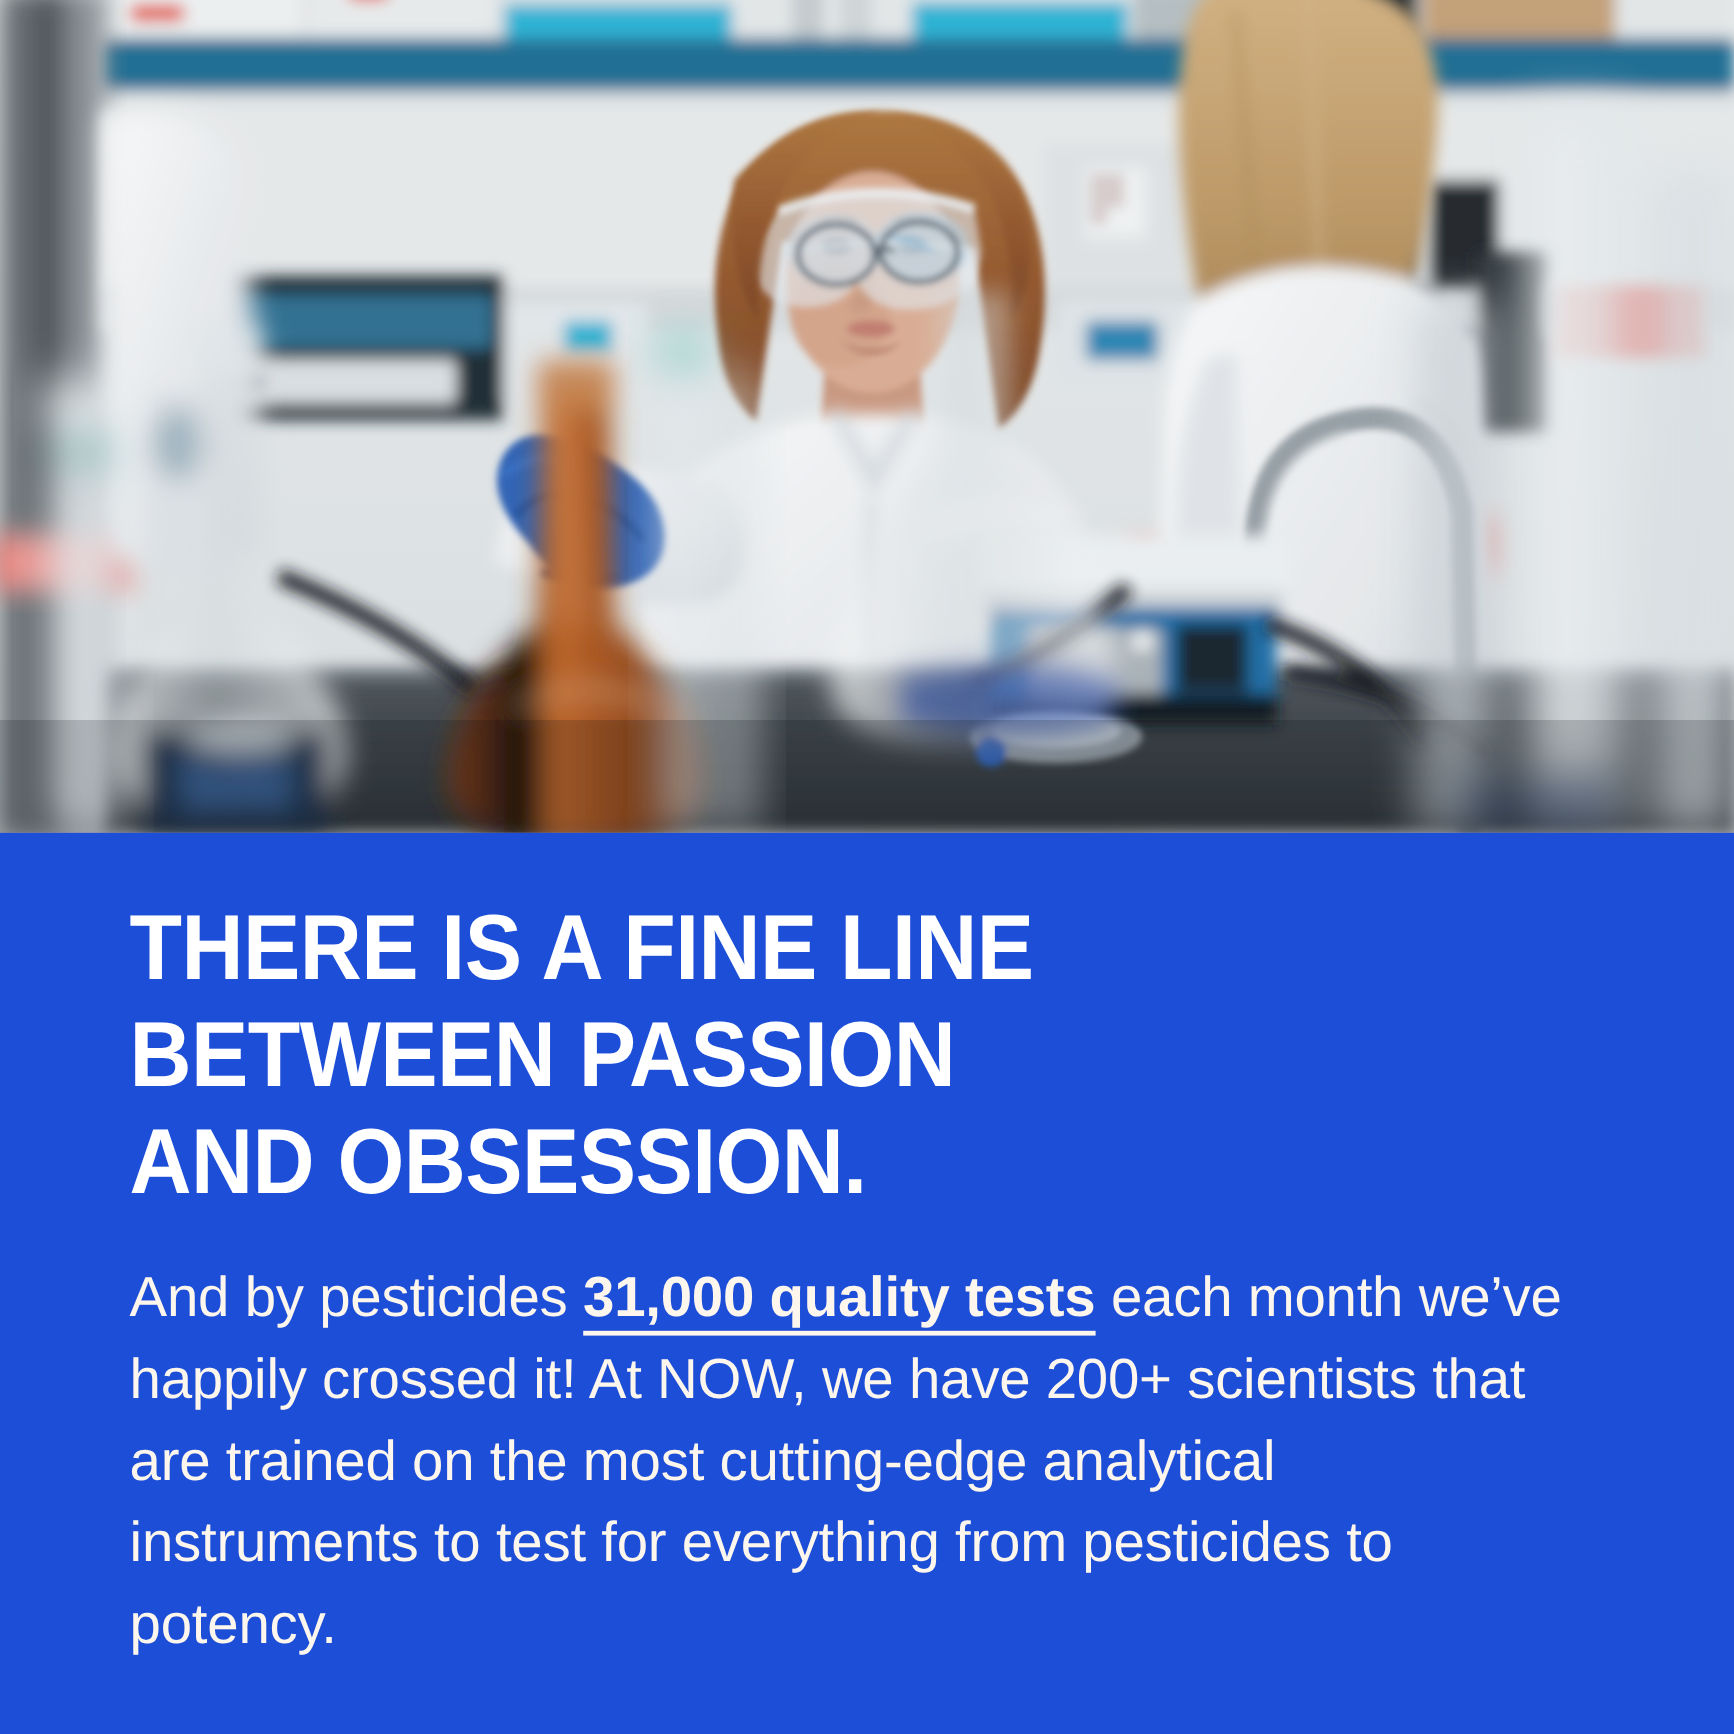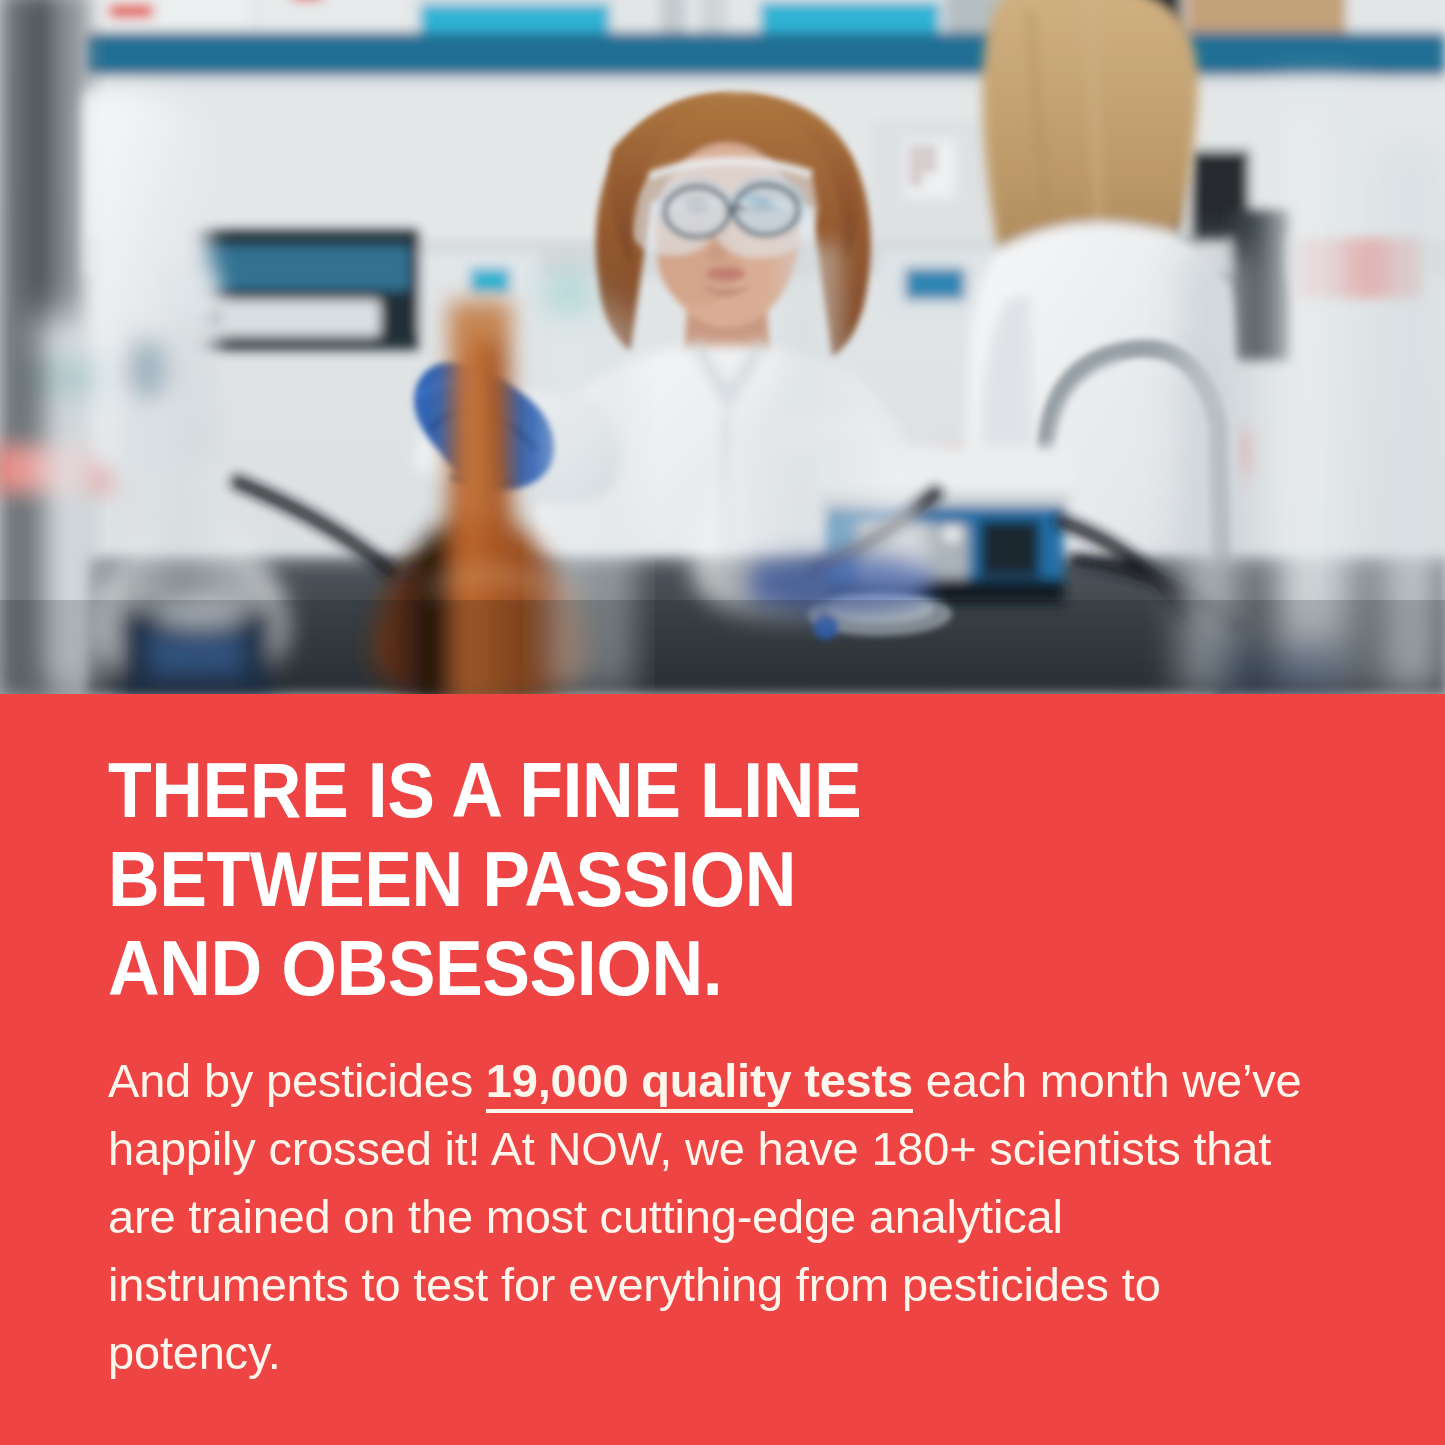--- a/index.html
+++ b/index.html
@@ -21,21 +21,21 @@
     width:1445px; height:694px;
     overflow:hidden;
     background:#9aa6ab;
   }
   .photo svg { display:block; width:1445px; height:694px; }
 
   
   .panel {
     position:relative;
     width:1445px; height:751px;
-    background:#ef4444;
+    background:#1d4ed8;
     padding:52px 108px 0 108px;
   }
 
   .headline {
     color:#ffffff;
     font-family:"Liberation Sans", sans-serif;
     font-weight:700;
     font-size:77px;
     line-height:89px;
     letter-spacing:-0.5px;
@@ -340,17 +340,17 @@
     </svg>
   </div>
 
   <div class="panel">
 
     <h1 class="headline">THERE IS A FINE LINE
 BETWEEN PASSION
 AND OBSESSION.</h1>
 
     <p class="body-copy">
-      <span>And by pesticides </span><span class="hl">19,000 quality tests</span><span> each month we’ve happily crossed it! At NOW, we have 180+ scientists that are trained on the most cutting-edge analytical instruments to test for everything from pesticides to potency.</span>
+      <span>And by pesticides </span><span class="hl">31,000 quality tests</span><span> each month we’ve happily crossed it! At NOW, we have 200+ scientists that are trained on the most cutting-edge analytical instruments to test for everything from pesticides to potency.</span>
     </p>
 
   </div>
 </div>
 
 </body></html>

